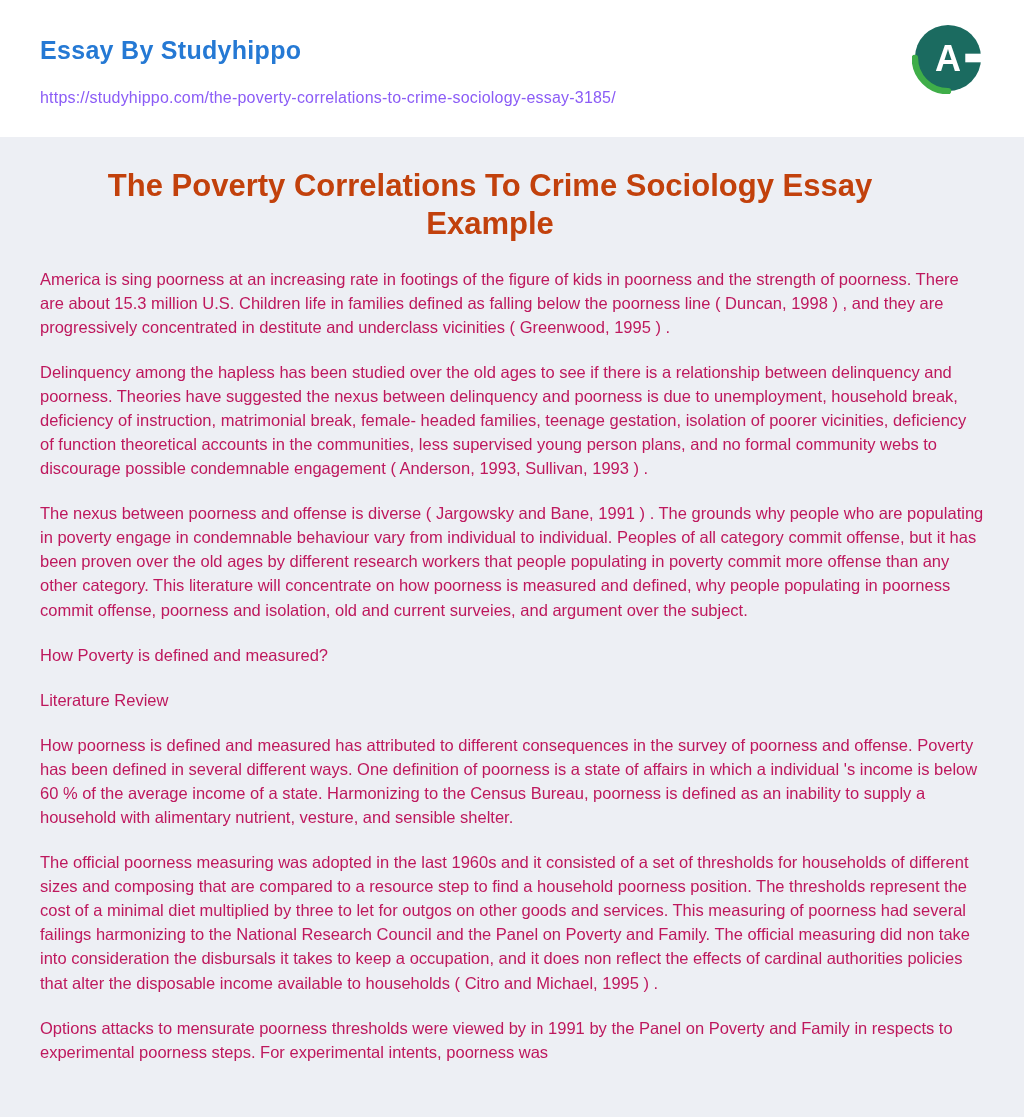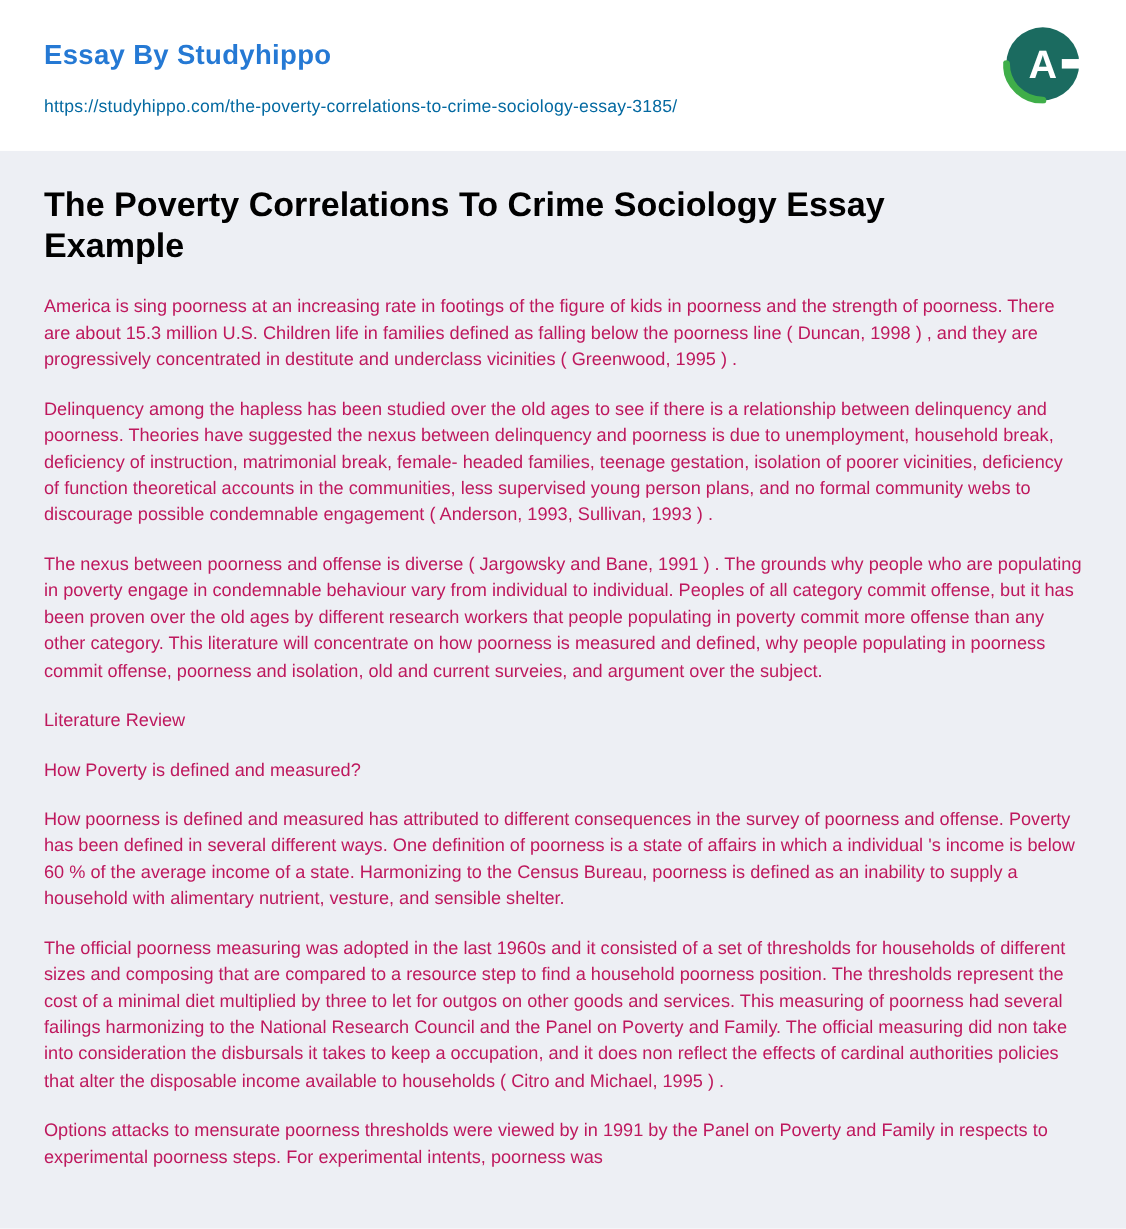--- a/index.html
+++ b/index.html
@@ -26,21 +26,21 @@
   }
   .site-title {
     margin: 0 0 24px 0;
     font-size: 25px;
     font-weight: 700;
     color: #2579d4;
     letter-spacing: 0.3px;
   }
   .page-url {
     font-size: 16px;
-    color: #0369a1;
+    color: #8b5cf6;
     text-decoration: none;
     letter-spacing: 0.2px;
     word-break: break-all;
   }
   .logo {
     position: absolute;
     top: 22px;
     right: 40px;
     width: 72px;
     height: 72px;
@@ -51,22 +51,23 @@
     flex: 1 1 auto;
     background: #edeff4;
     padding: 26px 40px 40px 40px;
     overflow: hidden;
   }
   .essay-title {
     margin: 4px 0 24px 0;
     font-size: 31px;
     line-height: 1.22;
     font-weight: 700;
-    color: #000000;
+    color: #c2410c;
     max-width: 900px;
+    text-align: center;
   }
   .para {
     margin: 0 0 21px 0;
     font-size: 16.5px;
     line-height: 1.46;
     color: #be185d;
     max-width: 946px;
   }
 </style>
 </head>
@@ -87,20 +88,20 @@
       </svg>
     </div>
   </header>
 
   <main class="content">
     <h2 class="essay-title">The Poverty Correlations To Crime Sociology Essay Example</h2>
 
     <p class="para">America is sing poorness at an increasing rate in footings of the figure of kids in poorness and the strength of poorness. There are about 15.3 million U.S. Children life in families defined as falling below the poorness line ( Duncan, 1998 ) , and they are progressively concentrated in destitute and underclass vicinities ( Greenwood, 1995 ) .</p>
     <p class="para">Delinquency among the hapless has been studied over the old ages to see if there is a relationship between delinquency and poorness. Theories have suggested the nexus between delinquency and poorness is due to unemployment, household break, deficiency of instruction, matrimonial break, female- headed families, teenage gestation, isolation of poorer vicinities, deficiency of function theoretical accounts in the communities, less supervised young person plans, and no formal community webs to discourage possible condemnable engagement ( Anderson, 1993, Sullivan, 1993 ) .</p>
     <p class="para">The nexus between poorness and offense is diverse ( Jargowsky and Bane, 1991 ) . The grounds why people who are populating in poverty engage in condemnable behaviour vary from individual to individual. Peoples of all category commit offense, but it has been proven over the old ages by different research workers that people populating in poverty commit more offense than any other category. This literature will concentrate on how poorness is measured and defined, why people populating in poorness commit offense, poorness and isolation, old and current surveies, and argument over the subject.</p>
+    <p class="para">How Poverty is defined and measured?</p>
     <p class="para">Literature Review</p>
-    <p class="para">How Poverty is defined and measured?</p>
     <p class="para">How poorness is defined and measured has attributed to different consequences in the survey of poorness and offense. Poverty has been defined in several different ways. One definition of poorness is a state of affairs in which a individual 's income is below 60 % of the average income of a state. Harmonizing to the Census Bureau, poorness is defined as an inability to supply a household with alimentary nutrient, vesture, and sensible shelter.</p>
     <p class="para">The official poorness measuring was adopted in the last 1960s and it consisted of a set of thresholds for households of different sizes and composing that are compared to a resource step to find a household poorness position. The thresholds represent the cost of a minimal diet multiplied by three to let for outgos on other goods and services. This measuring of poorness had several failings harmonizing to the National Research Council and the Panel on Poverty and Family. The official measuring did non take into consideration the disbursals it takes to keep a occupation, and it does non reflect the effects of cardinal authorities policies that alter the disposable income available to households ( Citro and Michael, 1995 ) .</p>
     <p class="para">Options attacks to mensurate poorness thresholds were viewed by in 1991 by the Panel on Poverty and Family in respects to experimental poorness steps. For experimental intents, poorness was</p>
   </main>
 
 </div>
 
 </body></html>

